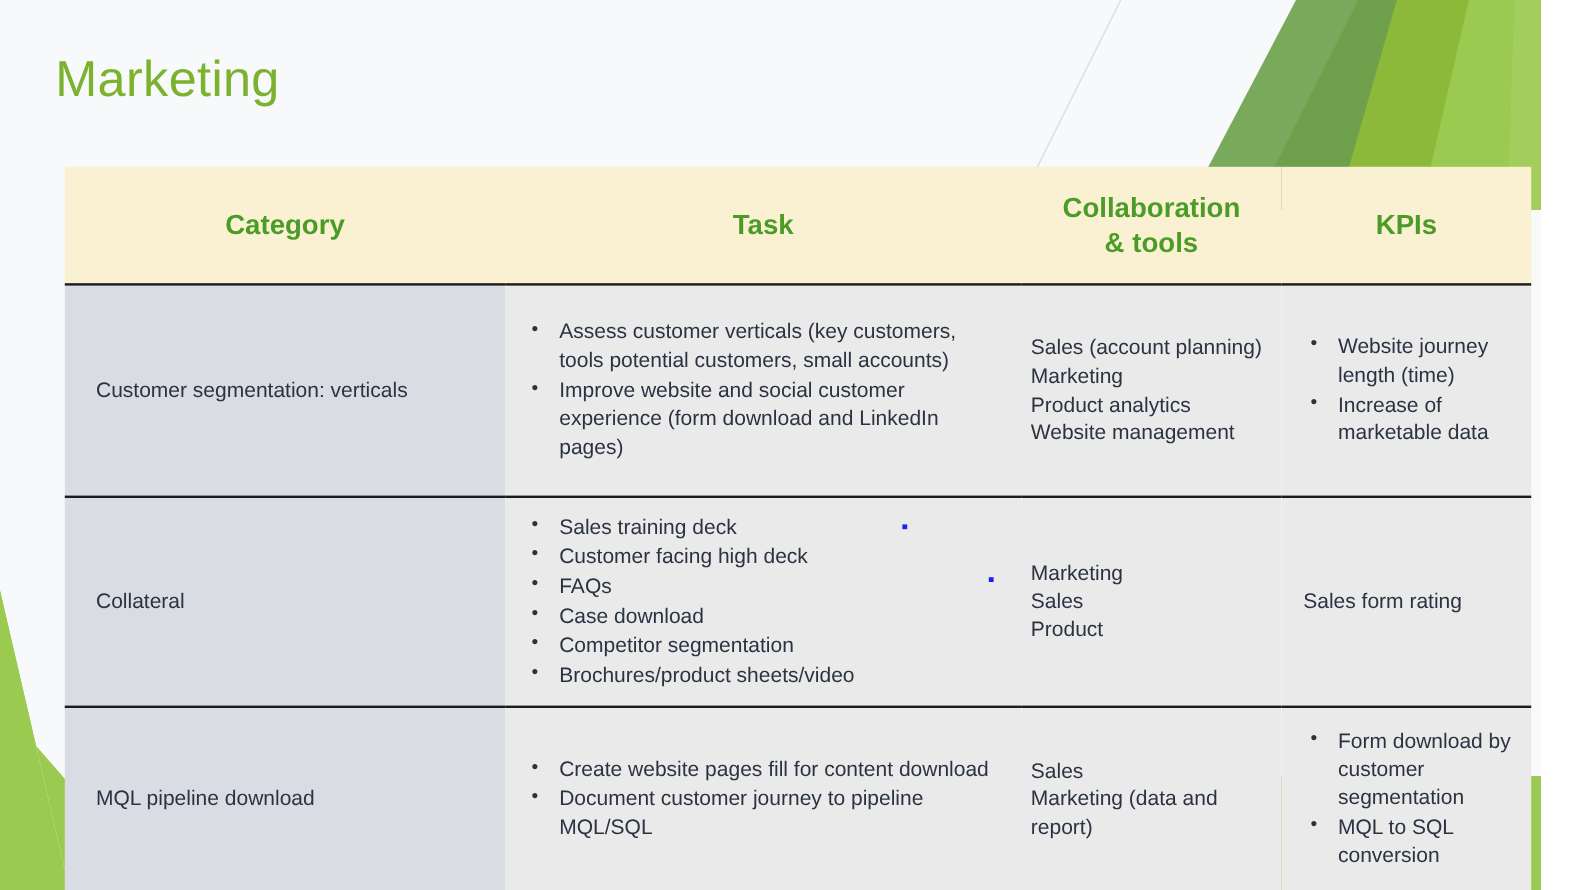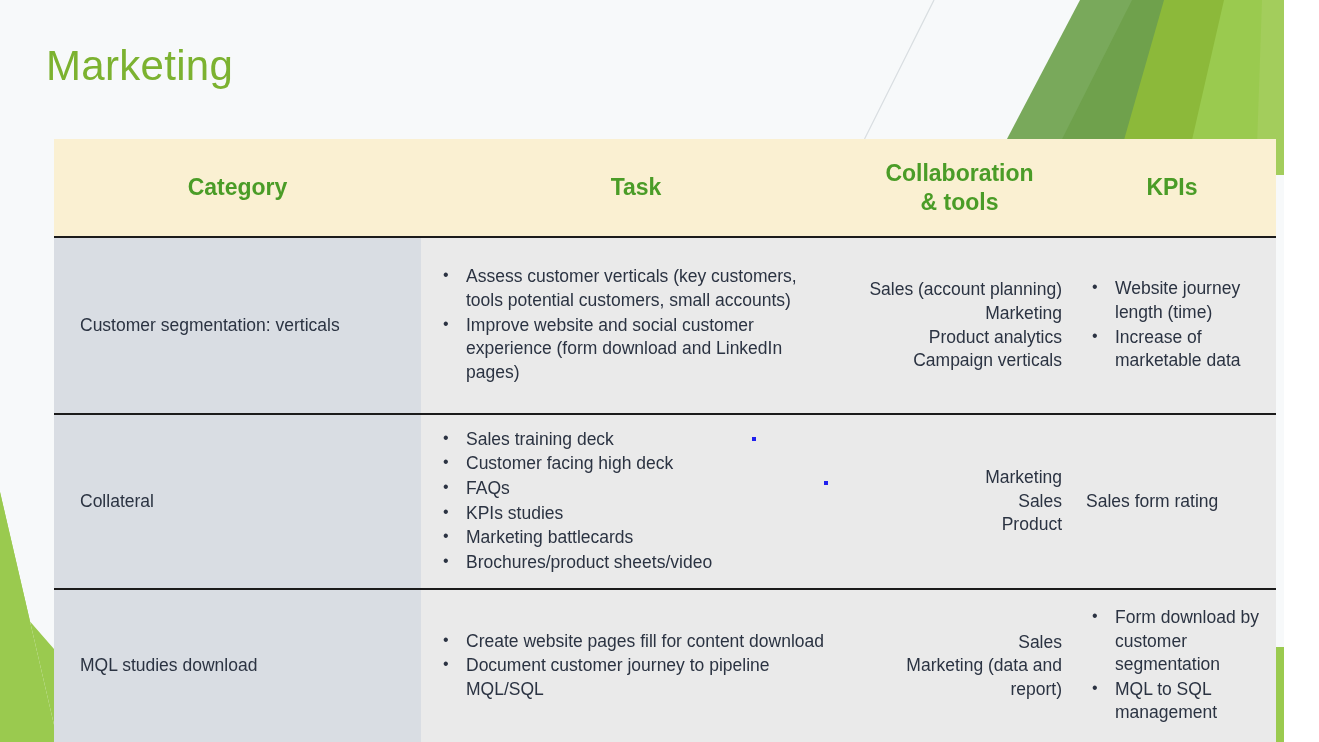--- a/index.html
+++ b/index.html
@@ -101,21 +101,20 @@
     padding-right: 22px;
     text-align: left;
   }
   #matrix-table tbody td.kpi-cell {
     padding-left: 18px;
     padding-right: 0;
   }
   #matrix-table tbody td.collab-cell {
     padding-left: 8px;
     padding-right: 6px;
-    text-align: right;
   }
   #matrix-table tbody tr.r1 td { height: 155px; }
   #matrix-table tbody tr.r2 td { height: 153px; }
   #matrix-table tbody tr.r3 td { height: 132px; }
 
   ul.bullets {
     margin: 0;
     padding: 0;
     list-style: none;
   }
@@ -201,71 +200,71 @@
           <ul class="bullets">
             <li>Assess customer verticals (key customers, tools potential customers, small accounts)</li>
             <li>Improve website and social customer experience (form download and LinkedIn pages)</li>
           </ul>
         </td>
         <td class="collab-cell">
           <div class="plainlines">
             <div>Sales (account planning)</div>
             <div>Marketing</div>
             <div>Product analytics</div>
-            <div>Campaign verticals</div>
+            <div>Website management</div>
           </div>
         </td>
         <td class="kpi-cell">
           <ul class="bullets">
             <li>Website journey length (time)</li>
             <li>Increase of marketable data</li>
           </ul>
         </td>
       </tr>
 
       <tr class="r2">
         <td class="cat-cell">Collateral</td>
         <td class="task-cell">
           <ul class="bullets">
             <li>Sales training deck</li>
             <li>Customer facing high deck</li>
             <li>FAQs</li>
-            <li>KPIs studies</li>
-            <li>Marketing battlecards</li>
+            <li>Case download</li>
+            <li>Competitor segmentation</li>
             <li>Brochures/product sheets/video</li>
           </ul>
         </td>
         <td class="collab-cell">
           <div class="plainlines">
             <div>Marketing</div>
             <div>Sales</div>
             <div>Product</div>
           </div>
         </td>
         <td class="kpi-cell">Sales form rating</td>
       </tr>
 
       <tr class="r3">
-        <td class="cat-cell">MQL studies download</td>
+        <td class="cat-cell">MQL pipeline download</td>
         <td class="task-cell">
           <ul class="bullets">
             <li>Create website pages fill for content download</li>
             <li>Document customer journey to pipeline MQL/SQL</li>
           </ul>
         </td>
         <td class="collab-cell">
           <div class="plainlines">
             <div>Sales</div>
             <div>Marketing (data and report)</div>
           </div>
         </td>
         <td class="kpi-cell">
           <ul class="bullets">
             <li>Form download by customer segmentation</li>
-            <li>MQL to SQL management</li>
+            <li>MQL to SQL conversion</li>
           </ul>
         </td>
       </tr>
 
     </tbody>
   </table>
 
   <span class="artifact-dot" id="artifact-dot-1"></span>
   <span class="artifact-dot" id="artifact-dot-2"></span>
 

